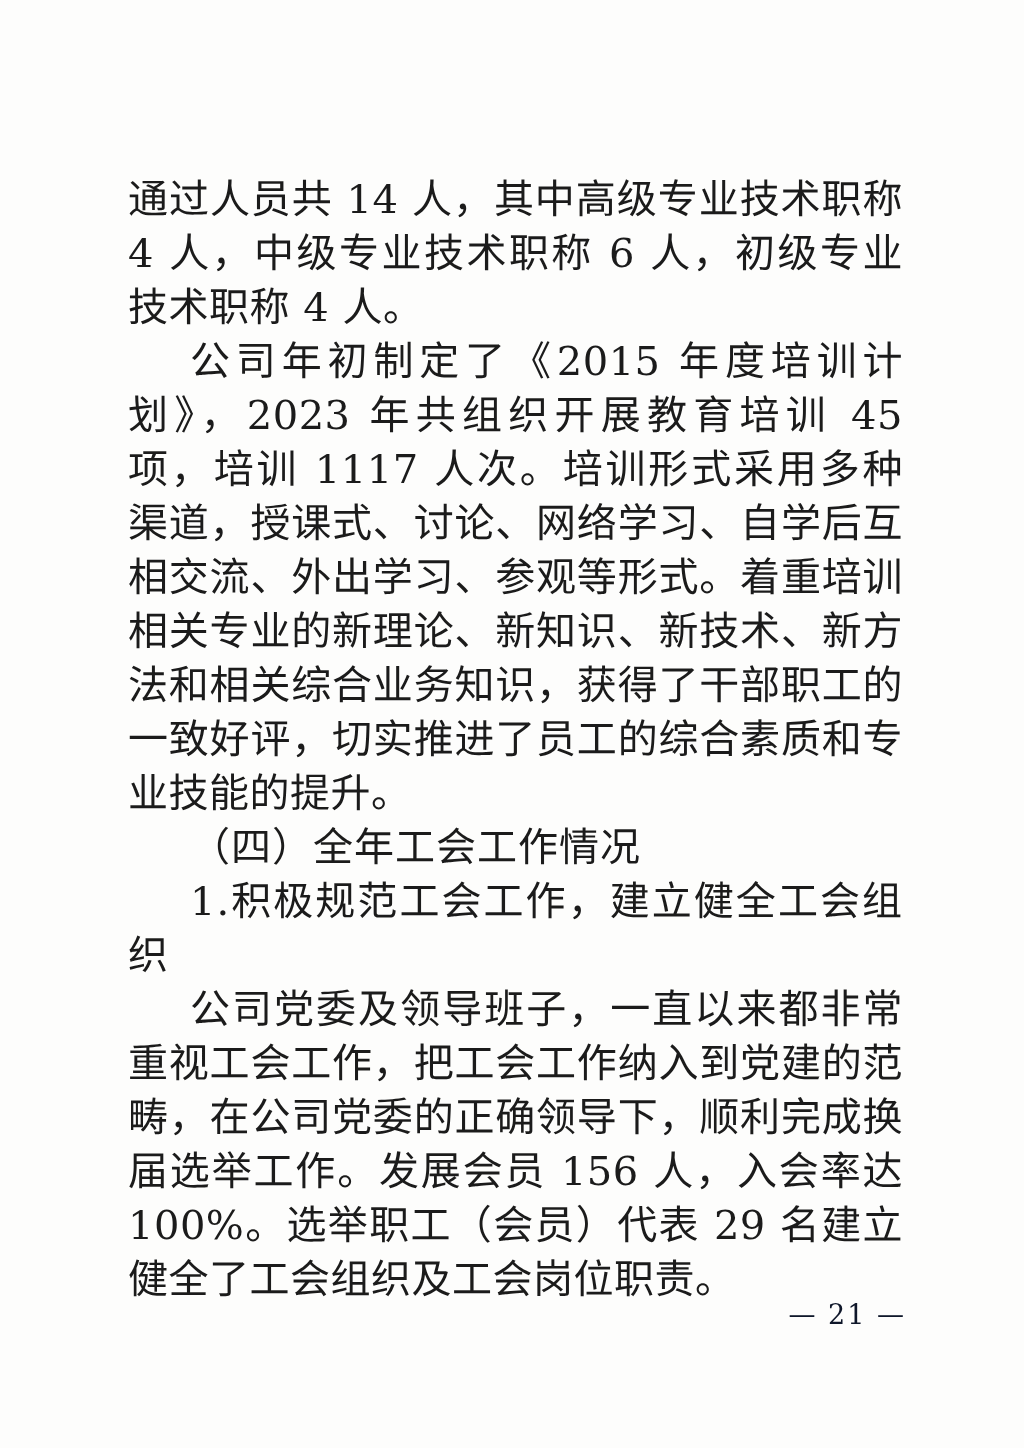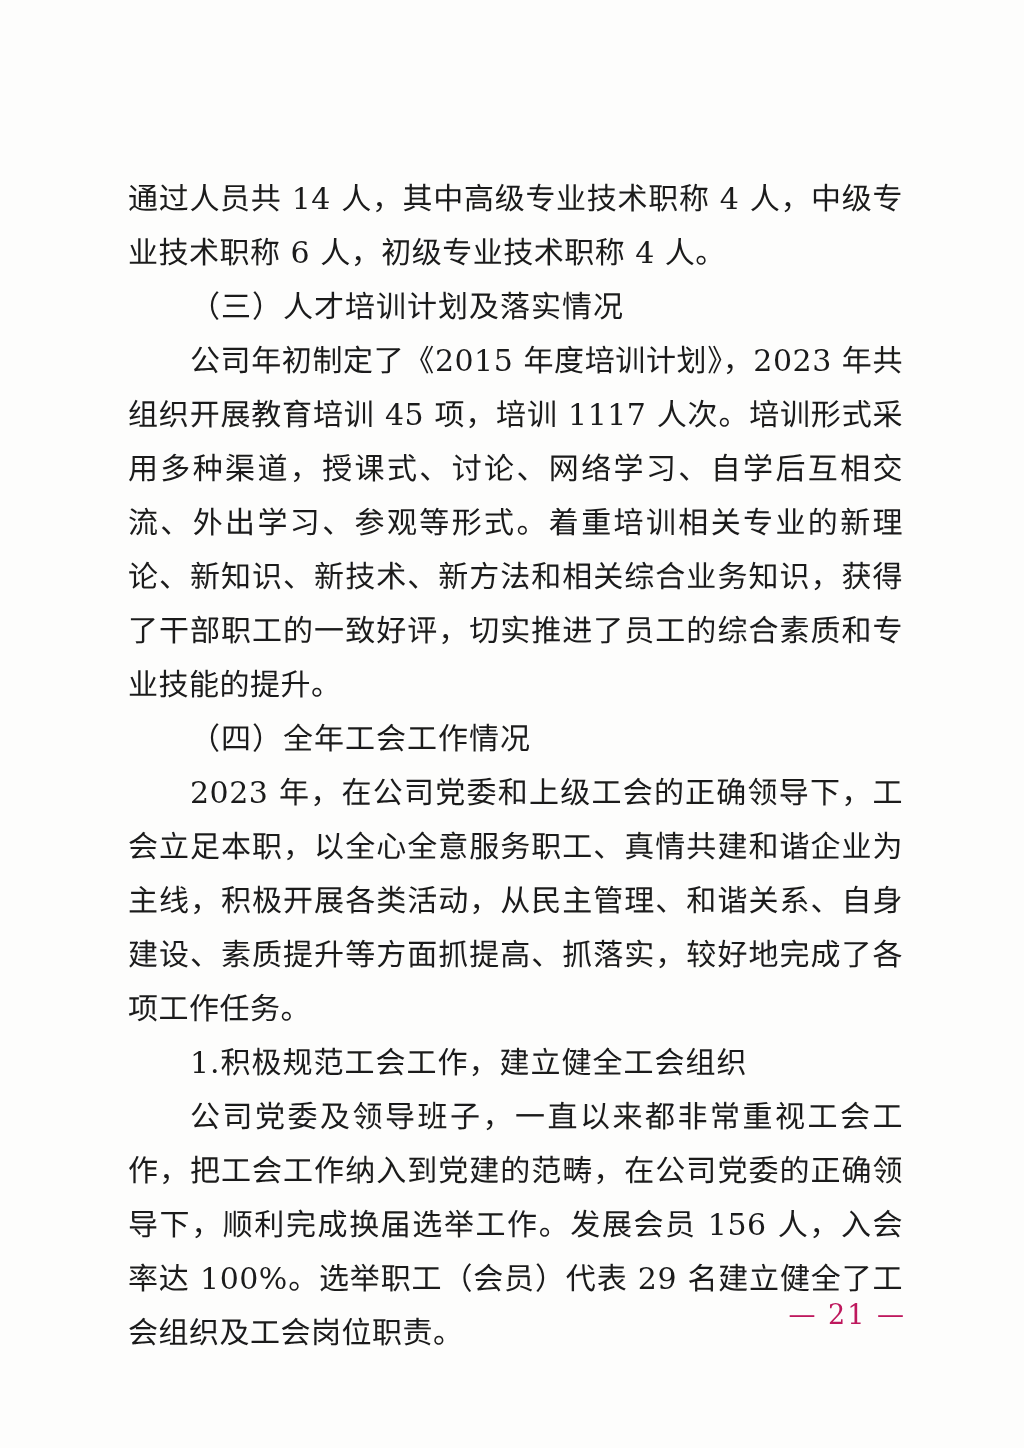--- a/index.html
+++ b/index.html
@@ -16,21 +16,21 @@
     box-sizing: border-box;
   }
   .content {
     position: absolute;
     left: 128px;
     top: 172px;
     width: 775px;
   }
   .para {
     font-family: "DejaVu Serif", "Liberation Serif", serif;
-    font-size: 30px;
+    font-size: 40px;
     line-height: 54px;
     color: #1b1b1b;
     margin: 0;
     text-align: justify;
     text-justify: inter-ideograph;
     letter-spacing: 0.5px;
     white-space: pre-wrap;
   }
   .para.indent {
     text-indent: 62px;
@@ -43,31 +43,29 @@
   .para.heading {
     text-indent: 62px;
     letter-spacing: 1px;
   }
   .pagenum {
     position: absolute;
     right: 118px;
     bottom: 118px;
     font-family: "DejaVu Serif", "Liberation Serif", serif;
     font-size: 27px;
-    color: #be185d;
+    color: #0f172a;
     letter-spacing: 2px;
   }
 </style>
 </head>
 <body>
 
 <div class="page">
   <div class="content">
     <p class="para">通过人员共 14 人，其中高级专业技术职称 4 人，中级专业技术职称 6 人，初级专业技术职称 4 人。</p>
-    <p class="para heading">（三）人才培训计划及落实情况</p>
     <p class="para indent">公司年初制定了《2015 年度培训计划》，2023 年共组织开展教育培训 45 项，培训 1117 人次。培训形式采用多种渠道，授课式、讨论、网络学习、自学后互相交流、外出学习、参观等形式。着重培训相关专业的新理论、新知识、新技术、新方法和相关综合业务知识，获得了干部职工的一致好评，切实推进了员工的综合素质和专业技能的提升。</p>
     <p class="para heading">（四）全年工会工作情况</p>
-    <p class="para indent">2023 年，在公司党委和上级工会的正确领导下，工会立足本职，以全心全意服务职工、真情共建和谐企业为主线，积极开展各类活动，从民主管理、和谐关系、自身建设、素质提升等方面抓提高、抓落实，较好地完成了各项工作任务。</p>
     <p class="para bold">1.积极规范工会工作，建立健全工会组织</p>
     <p class="para indent">公司党委及领导班子，一直以来都非常重视工会工作，把工会工作纳入到党建的范畴，在公司党委的正确领导下，顺利完成换届选举工作。发展会员 156 人，入会率达 100%。选举职工（会员）代表 29 名建立健全了工会组织及工会岗位职责。</p>
   </div>
   <div class="pagenum">— 21 —</div>
 </div>
 
 </body></html>

